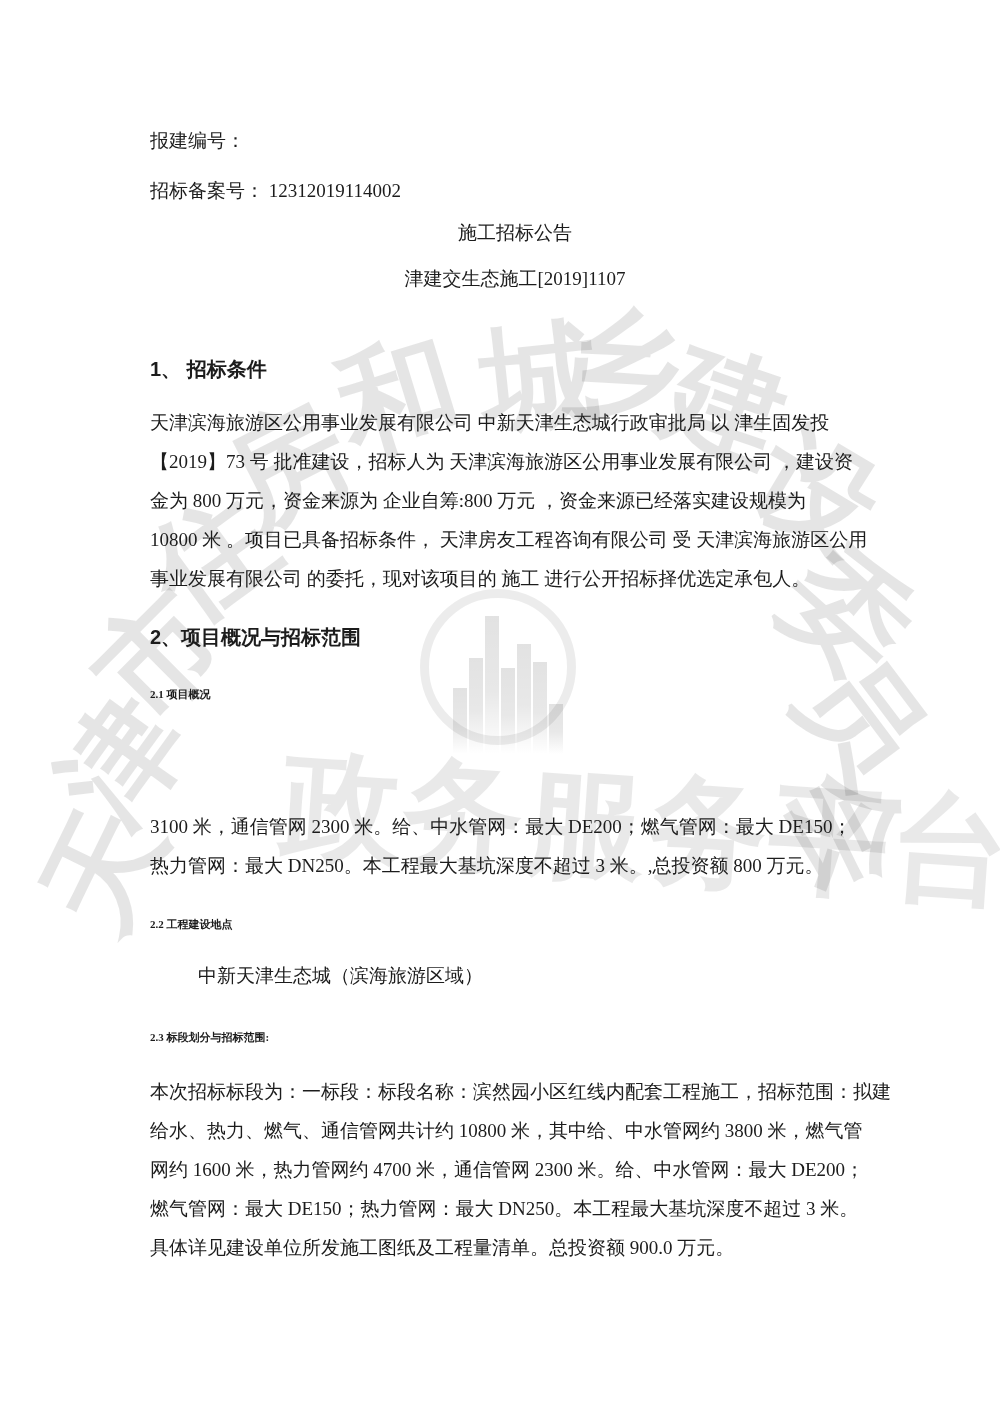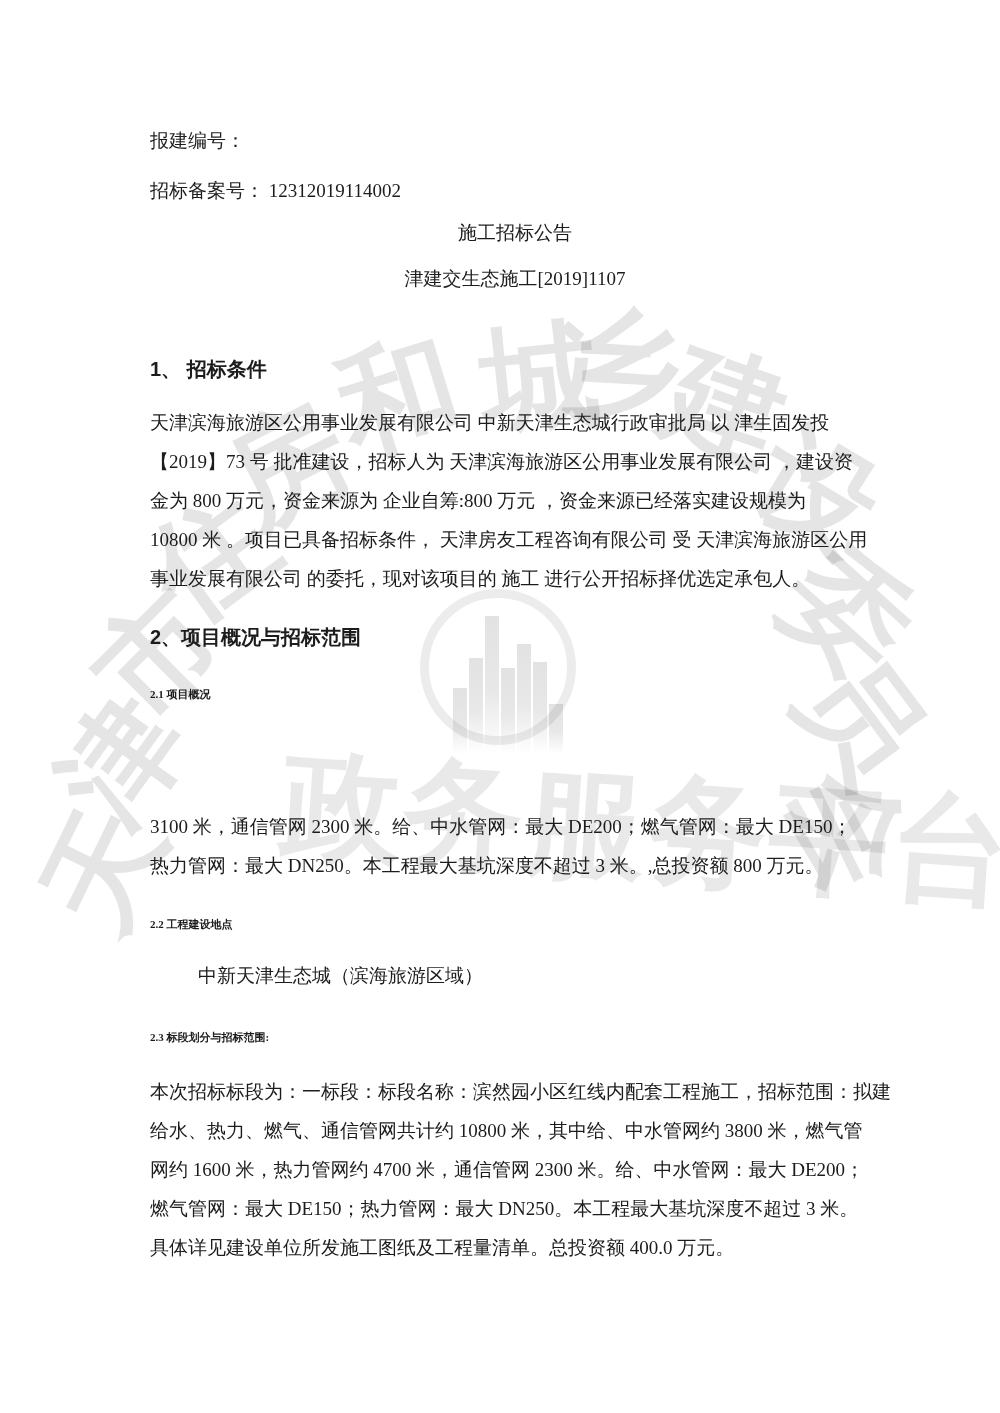--- a/index.html
+++ b/index.html
@@ -133,15 +133,15 @@
 
   <div class="line h-sub" style="top:911px;">2.2 工程建设地点</div>
   <div class="line" style="top:962px;margin-left:48px;">中新天津生态城（滨海旅游区域）</div>
 
   <div class="line h-sub" style="top:1024px;">2.3 标段划分与招标范围:</div>
 
   <div class="line" style="top:1078px;">本次招标标段为：一标段：标段名称：滨然园小区红线内配套工程施工，招标范围：拟建</div>
   <div class="line" style="top:1117px;">给水、热力、燃气、通信管网共计约 10800 米，其中给、中水管网约 3800 米，燃气管</div>
   <div class="line" style="top:1156px;">网约 1600 米，热力管网约 4700 米，通信管网 2300 米。给、中水管网：最大 DE200；</div>
   <div class="line" style="top:1195px;">燃气管网：最大 DE150；热力管网：最大 DN250。本工程最大基坑深度不超过 3 米。</div>
-  <div class="line" style="top:1234px;">具体详见建设单位所发施工图纸及工程量清单。总投资额 400.0 万元。</div>
+  <div class="line" style="top:1234px;">具体详见建设单位所发施工图纸及工程量清单。总投资额 900.0 万元。</div>
 
 </div>
 
 </body></html>

